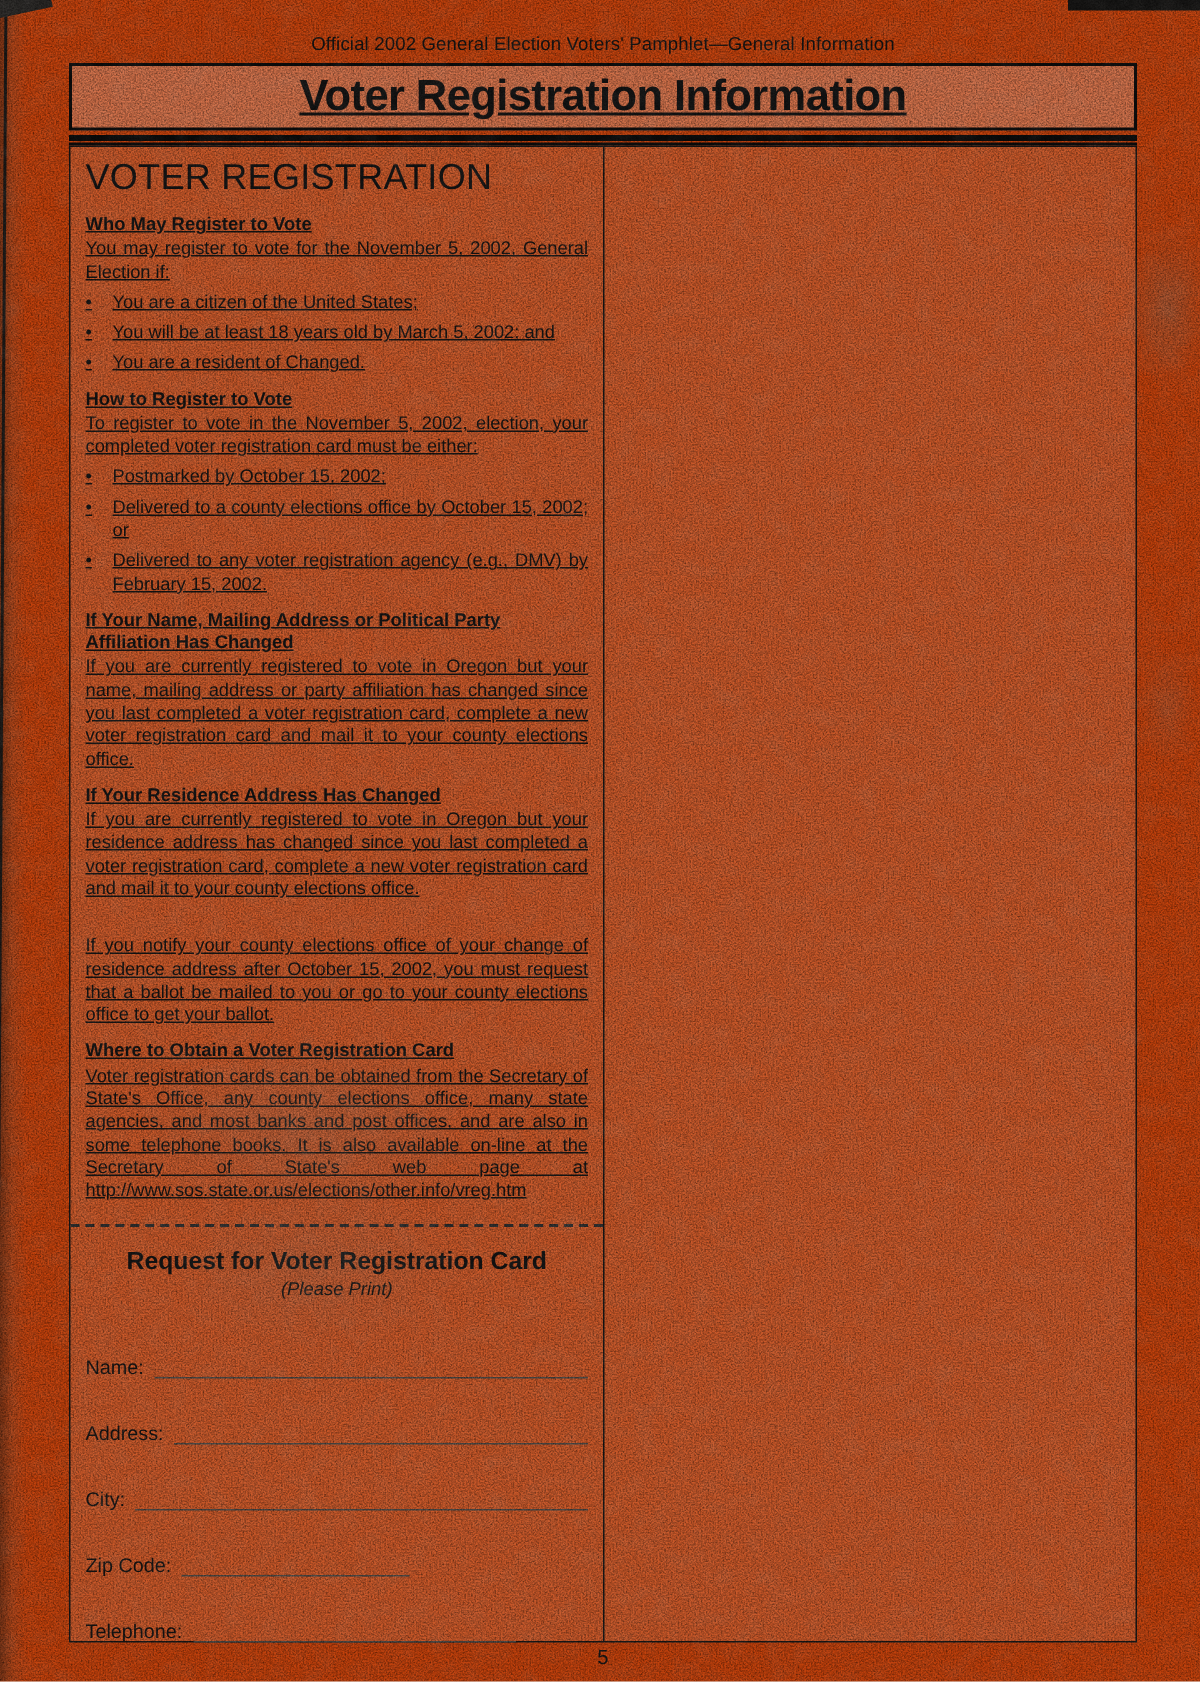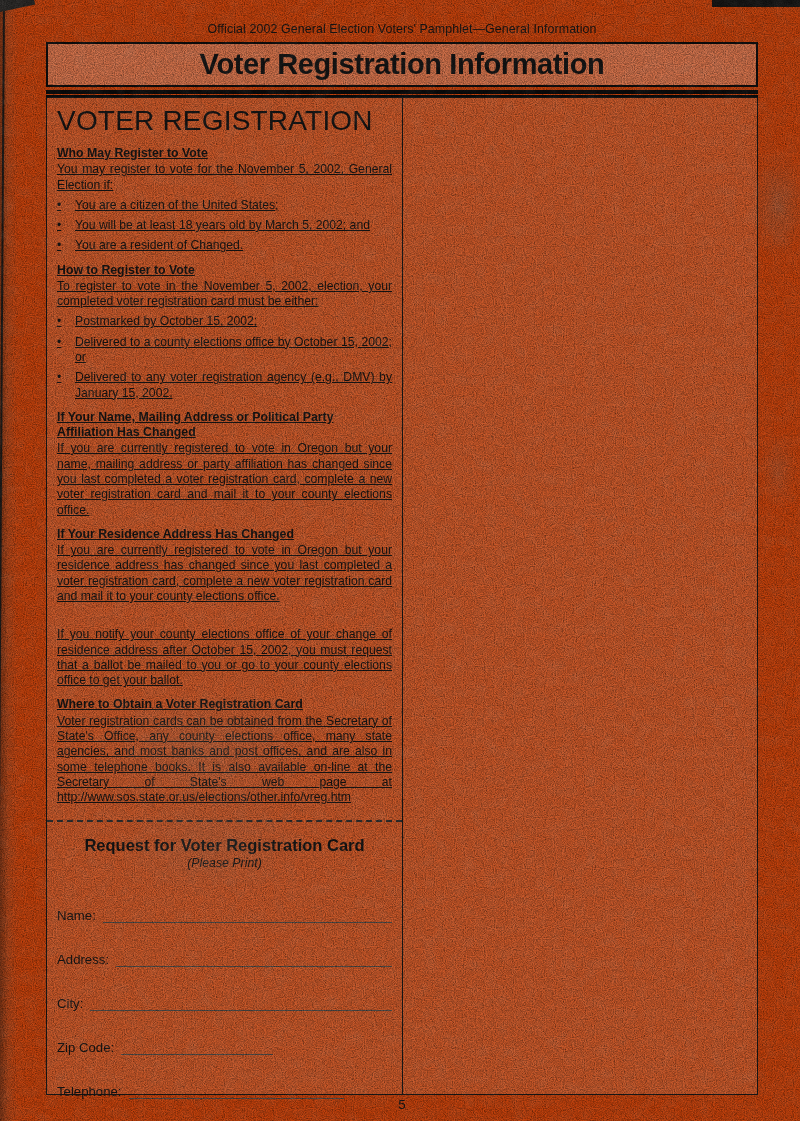--- a/index.html
+++ b/index.html
@@ -43,38 +43,38 @@
     position:absolute; top:22px; left:46px; width:712px;
     text-align:center; font-size:12.4px; letter-spacing:.1px;
   }
   
   .title-box {
     position:absolute; top:42px; left:46px; width:712px; height:45px;
     border:2px solid #0c0c0c; box-sizing:border-box;
     display:flex; align-items:center; justify-content:center;
     background:rgba(255,255,255,.25);
   }
-  .title-box h1 { margin:0; font-size:29px; font-weight:bold; letter-spacing:-.4px; }
+  .title-box h1 { margin:0; font-size:29px; font-weight:bold; letter-spacing:-.4px;text-decoration:underline; }
   .double-rule { position:absolute; top:90px; left:46px; width:712px; }
   .double-rule .thick { height:3.6px; background:#0b0b0b; }
   .double-rule .thin  { height:1.4px; background:#0b0b0b; margin-top:1.6px; }
   
   .content-box {
     position:absolute; top:97px; left:46px; width:712px; height:998px;
     border:1.8px solid #161616; box-sizing:border-box; display:flex;
     background:rgba(255,255,255,.12);
   }
   .col-left {
     width:356px; flex:none; box-sizing:border-box;
     border-right:1.9px solid #161616;
     padding:5px 10px 0 10px;
   }
   .col-right { flex:1; }
   .col-left h2 {
-    margin:2px 0 6px 0; font-size:28px; font-weight:500; letter-spacing:.2px;
+    margin:2px 0 6px 0; font-size:24px; font-weight:500; letter-spacing:.2px;
   }
   .sec { margin-top:9px;text-decoration:underline; }
   .sec h3 { margin:0; font-size:12.3px; line-height:15.2px; font-weight:bold; }
   .sec p  { margin:1px 0 0 0; font-size:12.2px; line-height:15.3px; text-align:justify; }
   .sec p + p { margin-top:23px; }
   .bullet { display:flex; margin-top:5px; font-size:12.2px; line-height:15.3px; }
   .bullet .dot { flex:none; width:9px; }
   .bullet .btxt { flex:1; padding-left:9px; text-align:justify; }
   
   .dashed-sep { border-top:2px dashed #2e2e2e; margin:15px -10px 0 -10px; }
@@ -145,21 +145,21 @@
         <div class="bullet">
           <span class="dot">•</span>
           <span class="btxt">Postmarked by October 15, 2002;</span>
         </div>
         <div class="bullet">
           <span class="dot">•</span>
           <span class="btxt">Delivered to a county elections office by October 15, 2002; or</span>
         </div>
         <div class="bullet">
           <span class="dot">•</span>
-          <span class="btxt">Delivered to any voter registration agency (e.g., DMV) by January 15, 2002.</span>
+          <span class="btxt">Delivered to any voter registration agency (e.g., DMV) by February 15, 2002.</span>
         </div>
       </div>
 
       <div class="sec">
         <h3>If Your Name, Mailing Address or Political Party Affiliation Has Changed</h3>
         <p>If you are currently registered to vote in Oregon but your name, mailing address or party affiliation has changed since you last completed a voter registration card, complete a new voter registration card and mail it to your county elections office.</p>
       </div>
 
       <div class="sec">
         <h3>If Your Residence Address Has Changed</h3>

